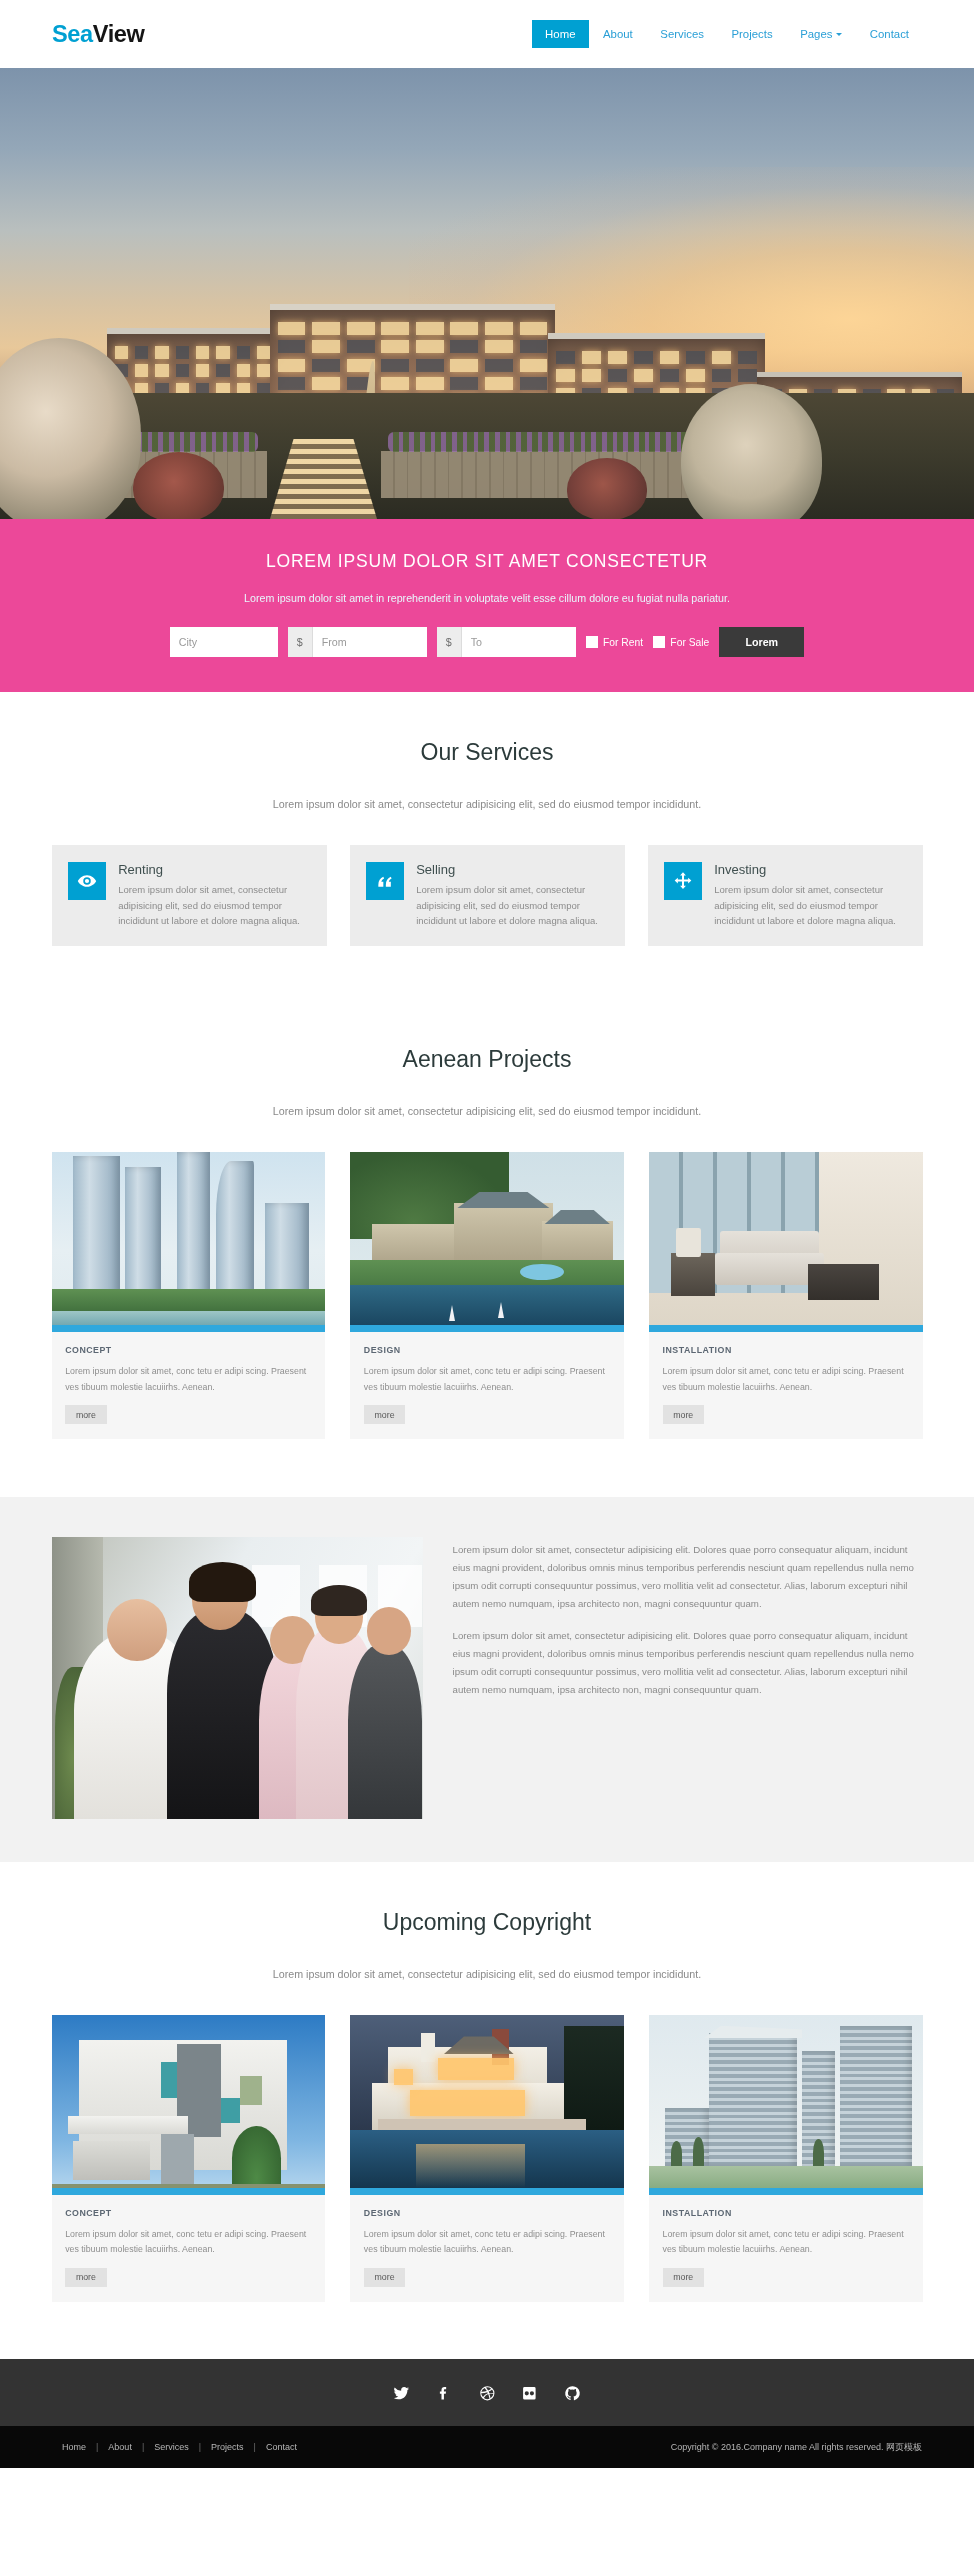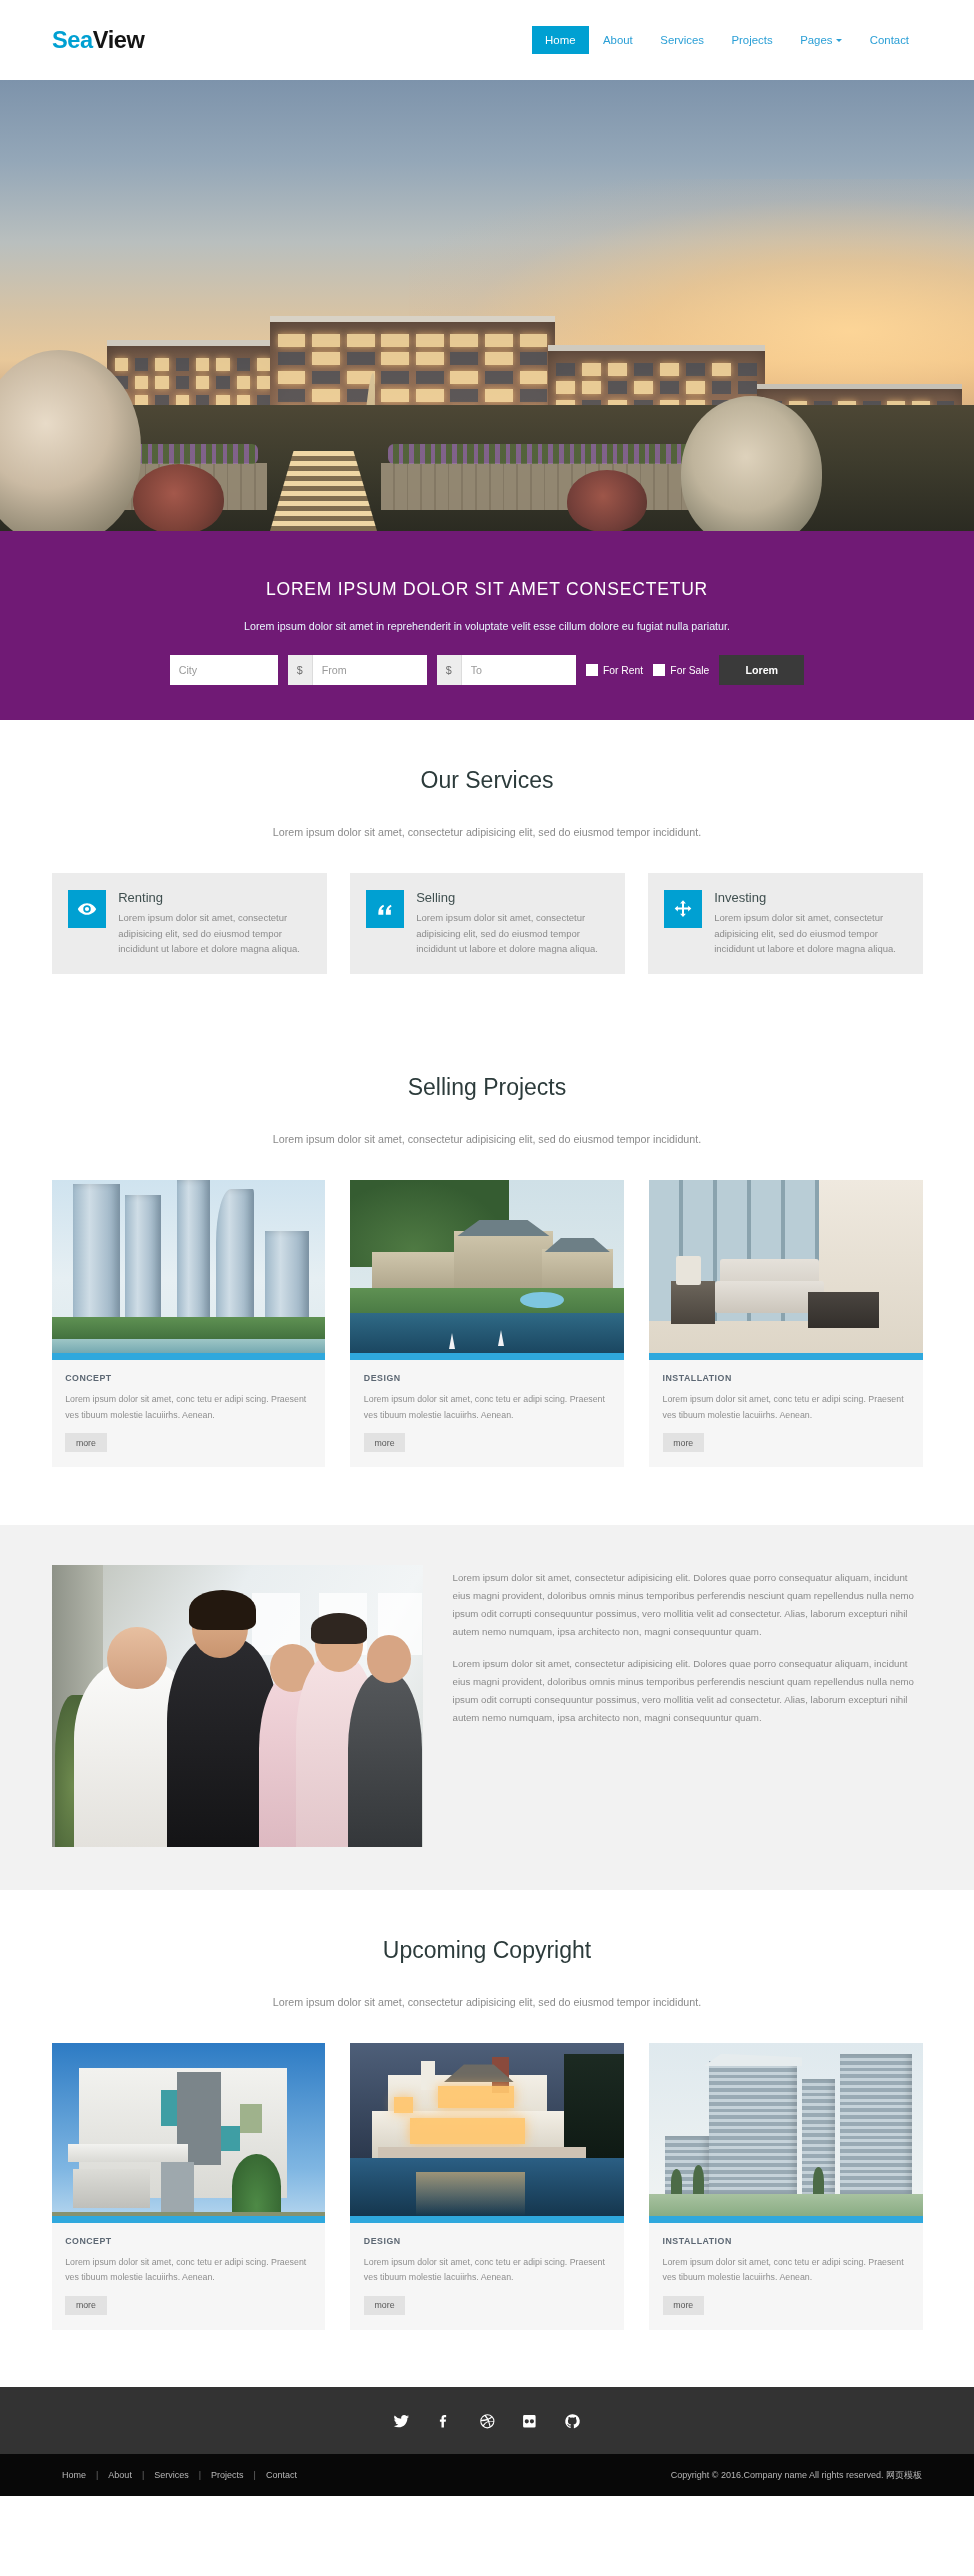--- a/index.html
+++ b/index.html
@@ -6,21 +6,21 @@
   body {
     width: 974px;
     font-family: "Liberation Sans", sans-serif;
     background: #ffffff;
     color: #4a4a4a;
     -webkit-font-smoothing: antialiased;
   }
 
   
   .header {
-    height: 80px;
+    height: 68px;
     background: #ffffff;
     display: flex;
     align-items: center;
     justify-content: space-between;
     padding: 0 52px;
   }
   .logo {
     font-size: 23.6px;
     font-weight: bold;
     letter-spacing: -0.4px;
@@ -153,22 +153,22 @@
   .flow-l { left: 30px; width: 228px; }
   .flow-r { left: 388px; width: 320px; }
   .hero .car {
     position: absolute; left: 582px; top: 396px; width: 70px; height: 26px;
     background: linear-gradient(to bottom, #e8e4dd, #b9b3aa);
     border-radius: 9px 12px 5.3px 5.3px;
   }
 
   
   .band {
-    background: #701a75;
-    padding: 48px 0 35px;
+    background: #ec4899;
+    padding: 32px 0 35px;
     text-align: center;
   }
   .band h2 {
     color: #ffffff;
     font-size: 17.5px;
     font-weight: normal;
     letter-spacing: 0.8px;
     margin-bottom: 20px;
   }
   .band p {
@@ -613,21 +613,21 @@
           <h3>Investing</h3>
           <p>Lorem ipsum dolor sit amet, consectetur adipisicing elit, sed do eiusmod tempor incididunt ut labore et dolore magna aliqua.</p>
         </div>
       </div>
 
     </div>
   </div>
 </div>
 
 <div class="section">
-  <h2>Selling Projects</h2>
+  <h2>Aenean Projects</h2>
   <div class="lead">Lorem ipsum dolor sit amet, consectetur adipisicing elit, sed do eiusmod tempor incididunt.</div>
   <div class="wrap">
     <div class="proj-row">
 
       <div class="proj">
         <div class="thumb">
           <div class="art">
             <div class="t-sky"></div>
             <div class="t-tower" style="left:8%;top:2%;width:17%;height:78%;"></div>
             <div class="t-tower" style="left:27%;top:8%;width:13%;height:72%;"></div>

